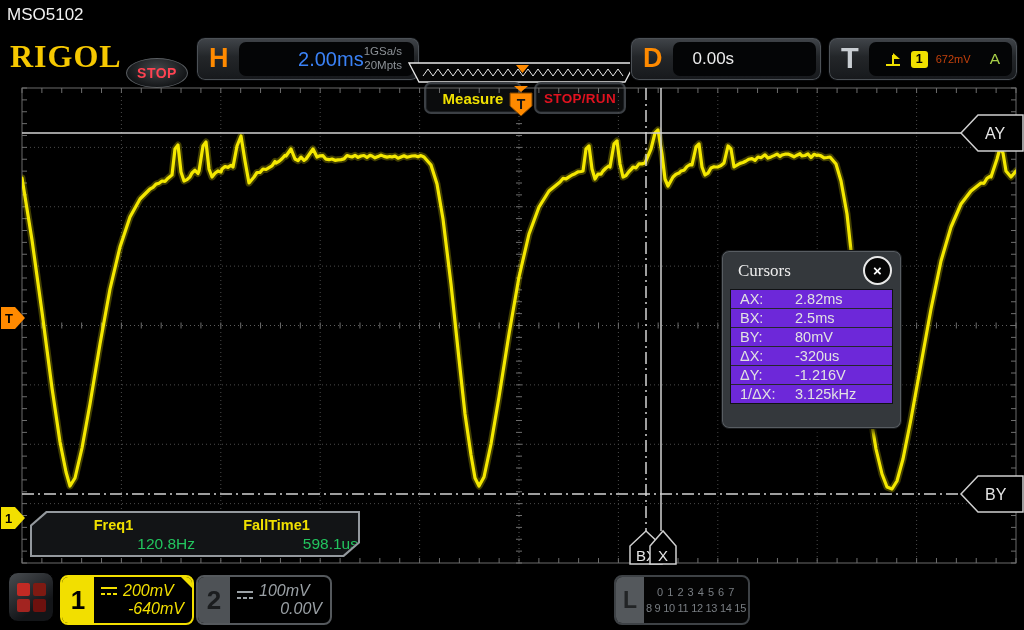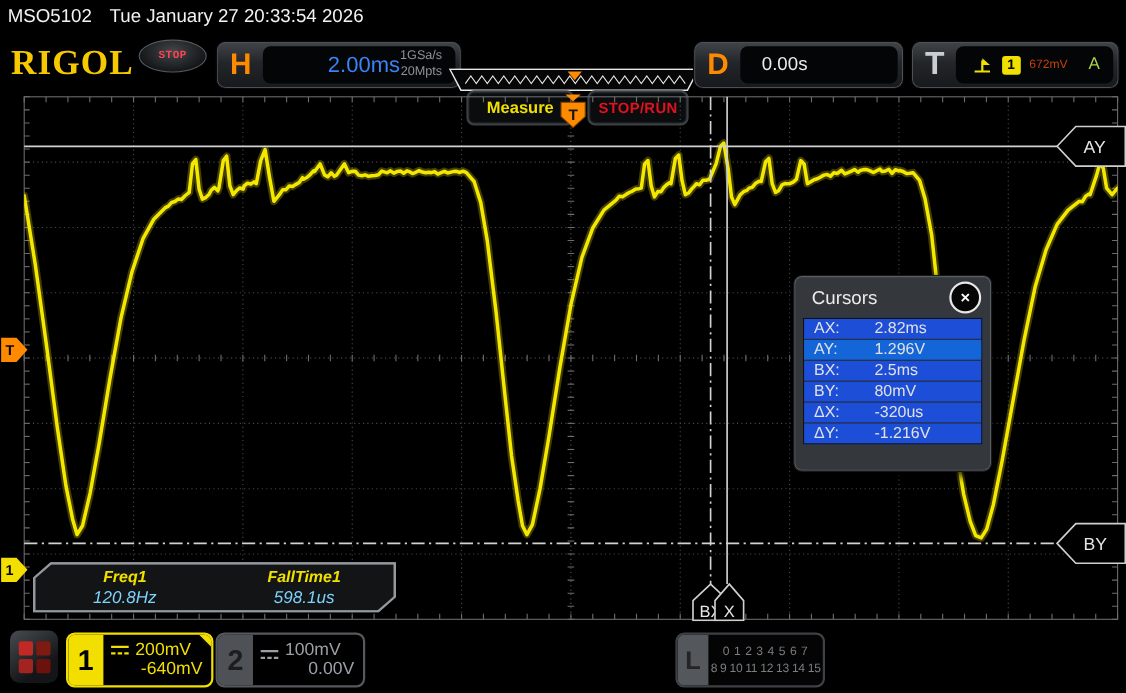--- a/index.html
+++ b/index.html
@@ -5,24 +5,24 @@
   html,body{margin:0;padding:0;background:#000;}
   body{width:1024px;height:630px;position:relative;overflow:hidden;
        font-family:"Liberation Sans","DejaVu Sans",sans-serif;}
   .abs{position:absolute;}
   
   .titlebar{left:7px;top:5px;color:#f2f2f2;font-size:17px;display:flex;gap:16px;}
   
   .header{left:0;top:30px;width:1024px;height:55px;background:#000;}
   .logo{left:10px;top:8px;font-family:"Liberation Serif","DejaVu Serif",serif;
         font-weight:bold;font-size:32px;color:#f6c800;letter-spacing:1px;}
-  .stop-oval{left:126px;top:6px;width:60px;height:28px;border-radius:50%;
+  .stop-oval{left:126px;top:28px;width:60px;height:28px;border-radius:50%;
         background:radial-gradient(ellipse at 50% 35%,#43474a,#121416 75%);
         border:1px solid #595d61;display:flex;align-items:center;justify-content:center;
-        color:#ff4352;font-weight:bold;font-size:10px;letter-spacing:.5px;font-family:Liberation Mono, monospace;}
+        color:#ff4352;font-weight:bold;font-size:14px;letter-spacing:.5px;}
   .hpanel{background:linear-gradient(180deg,#41454a 0%,#232629 45%,#17191c 100%);
         border:1px solid #07080a;border-radius:9px;box-shadow:inset 0 0 0 1px #4c5156;
         display:flex;align-items:center;}
   .badge-letter{font-size:27px;font-weight:bold;padding:0 10px 2px 12px;}
   .orange{color:#ff8a00;} .silver{color:#c9ced3;}
   .panel-inner{flex:1;height:34px;margin-right:5px;background:#040506;border-radius:7px;
         display:flex;align-items:center;overflow:hidden;}
   .hvalue{font-size:20px;color:#3b82f6;padding-left:18px;flex:1;text-align:right;}
   .hrates{font-size:11.5px;color:#8d9297;text-align:right;padding-right:12px;line-height:1.2;}
   .dvalue{font-size:17px;color:#ececec;padding-left:20px;flex:1;}
@@ -34,72 +34,71 @@
   .trig-badge{width:17px;height:17px;background:#f0e000;border-radius:3px;color:#000;
        font-weight:bold;font-size:12.5px;display:flex;align-items:center;justify-content:center;}
   .trig-level{color:#c2410c;font-size:11px;}
   .trig-mode{color:#a8d048;font-size:15.5px;margin-left:auto;padding-right:12px;}
   
   .plot-svg{left:0;top:85px;}
   
   .cursors{left:721px;top:250px;width:179px;height:177px;background:#34383c;
        border-radius:8px;border:1px solid #16181a;box-shadow:inset 0 0 0 1px #585d62,0 3px 8px #000c;}
   .cursors-title{display:flex;align-items:center;padding:5px 9px 4px 16px;}
-  .cursors-title .t{color:#ececec;font-size:17px;flex:1;}
+  .cursors-title .t{color:#ececec;font-size:17px;flex:1;font-family:Liberation Serif, serif;}
   .close-btn{width:25px;height:25px;border-radius:50%;border:2px solid #e8e8e8;background:#050505;
        color:#fff;font-size:15px;font-weight:bold;display:flex;align-items:center;justify-content:center;line-height:1;}
-  .cursor-rows{margin:0 8px;background:#1d4ed8;border:1px solid #101214;}
+  .cursor-rows{margin:0 8px;background:#6d28d9;border:1px solid #101214;}
   .cursor-row{display:flex;align-items:center;height:18px;font-size:14.5px;color:#e2e2e2;
        padding-left:9px;border-bottom:1px solid #26282b;}
   .cursor-row:last-child{border-bottom:none;}
   .cursor-row.selected{background:#1465d8;}
   .cursor-row .lab{width:55px;}
   
   .meas-outer{left:30px;top:511px;width:330px;height:46px;background:#94999e;
        clip-path:polygon(16px 0,100% 0,100% calc(100% - 14px),calc(100% - 16px) 100%,0 100%,0 14px);}
   .meas-inner{position:absolute;left:2px;top:2px;right:2px;bottom:2px;background:#121416;
        clip-path:polygon(15px 0,100% 0,100% calc(100% - 13px),calc(100% - 15px) 100%,0 100%,0 13px);
-       display:flex;font-style:italic;}
+       display:flex;}
   .meas-col{flex:1;text-align:center;padding-top:4px;}
   .meas-col.mid{background:#191c16;}
   .meas-label{color:#f0e000;font-size:14.5px;font-weight:bold;}
-  .meas-value{color:#7dd3fc;font-size:15.5px;margin-top:2px;}
+  .meas-value{color:#22c55e;font-size:15.5px;margin-top:2px;text-align:right;}
   
   .bottombar{left:0;top:565px;width:1024px;height:65px;background:#000;}
   .apps-btn{left:8px;top:7px;width:44px;height:48px;border-radius:10px;
        background:linear-gradient(145deg,#484c50,#131518 70%);border:1px solid #000;
        display:flex;align-items:center;justify-content:center;}
   .apps-grid{display:grid;grid-template-columns:13px 13px;grid-template-rows:13px 13px;gap:3px;}
   .apps-grid span{border-radius:2px;}
   .chpanel{top:10px;height:46px;display:flex;border-radius:8px;overflow:hidden;background:#000;}
   .ch1{left:60px;width:130px;border:2px solid #f2df00;}
   .ch2{left:196px;width:132px;border:2px solid #55595d;}
   .chtab{width:32px;display:flex;align-items:center;justify-content:center;font-size:26px;font-weight:bold;}
   .ch1 .chtab{background:#f2df00;color:#000;}
   .ch2 .chtab{background:#4e5256;color:#1b1d1f;}
-  .chbody{flex:1;display:flex;flex-direction:column;justify-content:center;padding:2px 8px 2px 6px;}
+  .chbody{flex:1;display:flex;flex-direction:column;justify-content:center;padding:2px 8px 2px 6px;font-style:italic;}
   .chrow{display:flex;align-items:center;gap:5px;font-size:16px;}
   .ch1 .chrow{color:#f2df00;} .ch2 .chrow{color:#9aa0a5;align-items:flex-end;}
   .chrow.off{justify-content:flex-end;}
   .fold{position:absolute;right:0;top:0;width:0;height:0;
        border-top:11px solid #f2df00;border-left:11px solid transparent;}
   .lpanel{left:614px;top:10px;width:132px;height:46px;border:2px solid #3e4246;border-radius:8px;
        display:flex;overflow:hidden;background:#040404;}
   .ltab{width:28px;background:#54585c;color:#222426;font-size:23px;font-weight:bold;
        display:flex;align-items:center;justify-content:center;}
   .ldigits{flex:1;display:flex;flex-direction:column;justify-content:center;text-align:center;
        color:#797e83;font-size:11px;line-height:1.5;letter-spacing:.5px;white-space:nowrap;}
   .ldigits .r2{letter-spacing:-0.3px;}
 </style>
 </head>
 <body>
 
 <div class="abs titlebar">
   <span>MSO5102</span>
-  <span>Tue January 27 20:33:54 2026</span>
 </div>
 
 <div class="abs header">
   <div class="abs logo">RIGOL</div>
   <div class="abs stop-oval">STOP</div>
 
   <div class="abs hpanel" style="left:196px;top:7px;width:222px;height:42px;">
     <span class="badge-letter orange">H</span>
     <div class="panel-inner">
       <span class="hvalue">2.00ms</span>
@@ -474,39 +473,39 @@
 <div class="abs cursors">
   <div class="cursors-title">
     <span class="t">Cursors</span>
     <span class="close-btn">×</span>
   </div>
   <div class="cursor-rows" id="cursor-rows">
       <div class="cursor-row">
         <span class="lab">AX:</span>
         <span class="val">2.82ms</span>
       </div>
-      <div class="cursor-row selected">
-        <span class="lab">AY:</span>
-        <span class="val">1.296V</span>
-      </div>
       <div class="cursor-row">
         <span class="lab">BX:</span>
         <span class="val">2.5ms</span>
       </div>
       <div class="cursor-row">
         <span class="lab">BY:</span>
         <span class="val">80mV</span>
       </div>
       <div class="cursor-row">
         <span class="lab">ΔX:</span>
         <span class="val">-320us</span>
       </div>
       <div class="cursor-row">
         <span class="lab">ΔY:</span>
         <span class="val">-1.216V</span>
+      </div>
+      <div class="cursor-row">
+        <span class="lab">1/ΔX:</span>
+        <span class="val">3.125kHz</span>
       </div>
     </div>
 </div>
 
 <div class="abs meas-outer">
   <div class="meas-inner" id="meas-cols">
       <div class="meas-col">
         <div class="meas-label">Freq1</div>
         <div class="meas-value">120.8Hz</div>
       </div>

